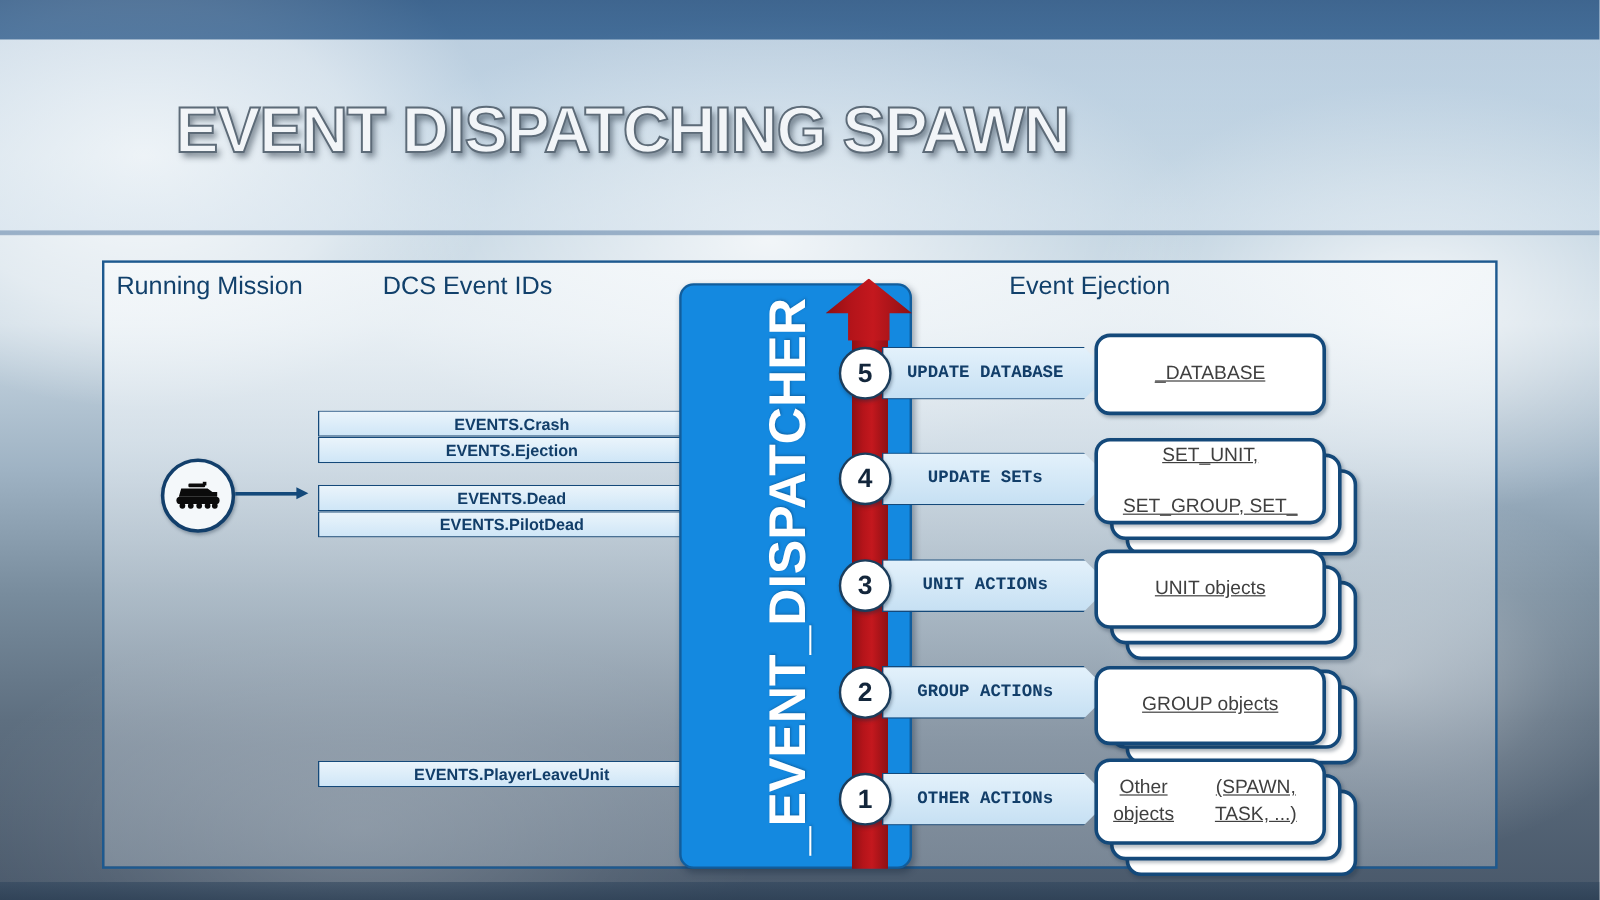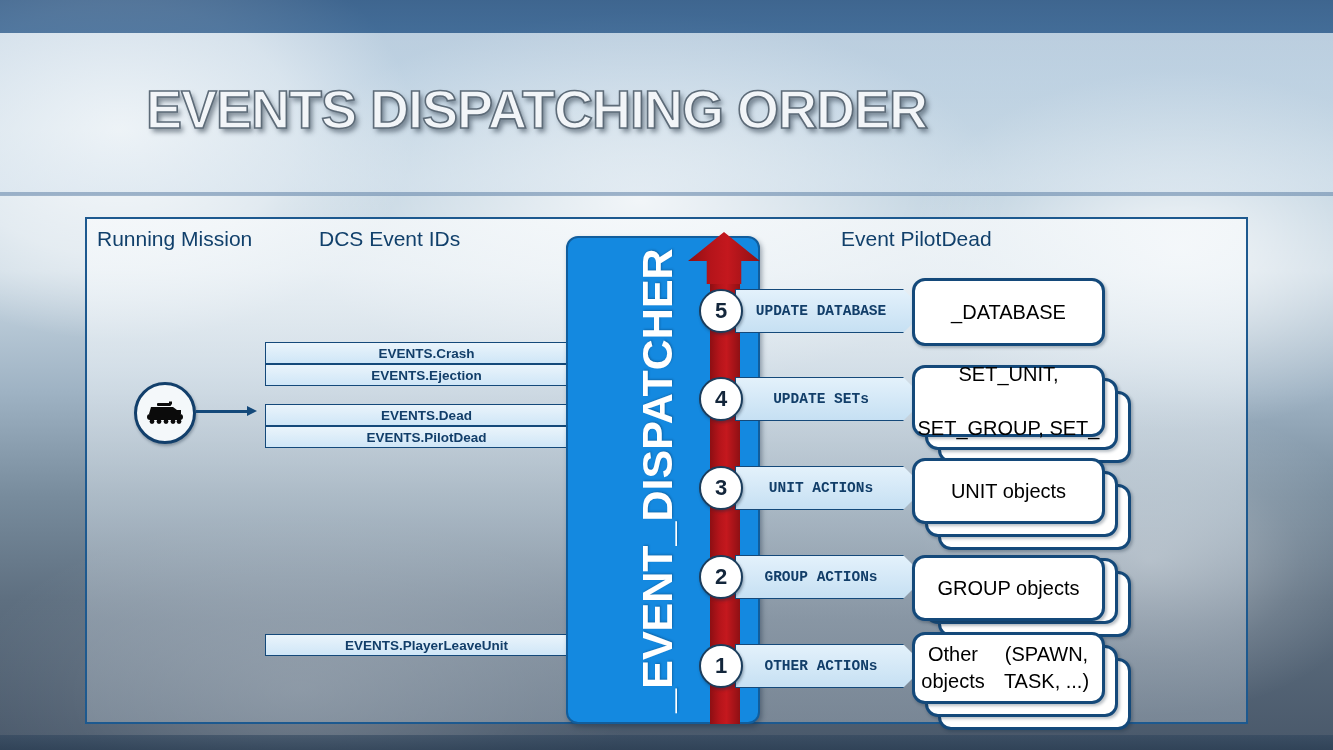--- a/index.html
+++ b/index.html
@@ -153,44 +153,45 @@
   #act-3 { left:735px; top:466px; }
   #act-2 { left:735px; top:555px; }
   #act-1 { left:735px; top:644px; }
 
   
   .resbox-wrap { position:absolute; }
   .resbox {
     position:absolute; background:#ffffff;
     border:3px solid #14497a; border-radius:13px;
     display:flex; align-items:center; justify-content:center; text-align:center;
-    font-size:20px; color:#000000; line-height:1.35;
+    font-size:16px; color:#404040; line-height:1.35;
     box-shadow:1.5px 2px 3px rgba(25,45,65,0.30);
+    text-decoration:underline;
   }
   .resbox.behind { background:#ffffff; }
 
   
   #bottom-strip {
     position:absolute; left:0; top:735px; width:1333px; height:15px;
     background:linear-gradient(180deg, rgba(46,68,92,0.55), rgba(38,58,80,0.70));
   }
 </style>
 </head>
 <body>
 
 <div id="top-strip"></div>
 <div id="title-band"></div>
 <div id="title-band-edge"></div>
-<div id="deck-title">EVENTS DISPATCHING ORDER</div>
+<div id="deck-title">EVENT DISPATCHING SPAWN</div>
 
 <div id="panel"></div>
 
 <div class="col-head" id="head-running">Running Mission</div>
 <div class="col-head" id="head-dcs">DCS Event IDs</div>
-<div class="col-head" id="head-handling">Event PilotDead</div>
+<div class="col-head" id="head-handling">Event Ejection</div>
 
 <div id="unit-icon">
   <svg width="44" height="26" viewBox="0 0 44 26" aria-hidden="true">
     <g fill="#0b0b0b">
       <rect x="14" y="3" width="14" height="3" rx="1"></rect>
       <rect x="26" y="1.5" width="3" height="3"></rect>
       <path d="M8 7 L30 7 L34 10 L38 10 L38 14 L6 14 Z"></path>
       <rect x="4" y="14" width="36" height="6" rx="3"></rect>
       <circle cx="9" cy="21.5" r="2.4"></circle>
       <circle cx="16" cy="21.5" r="2.4"></circle>

